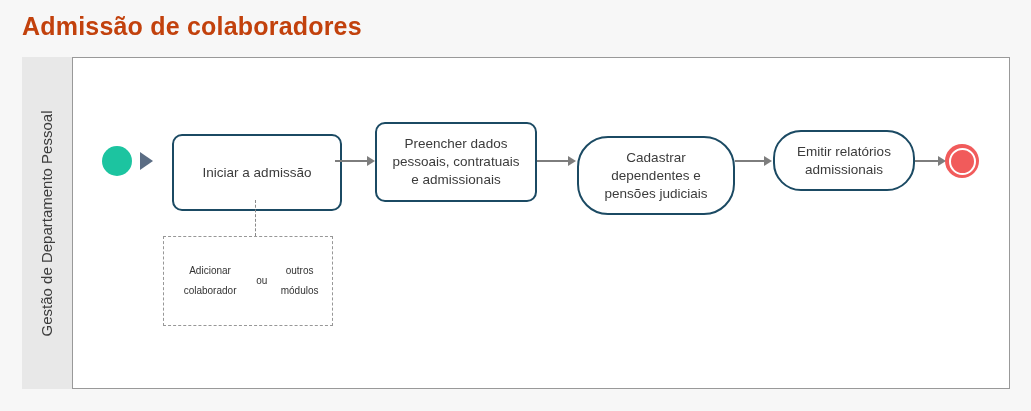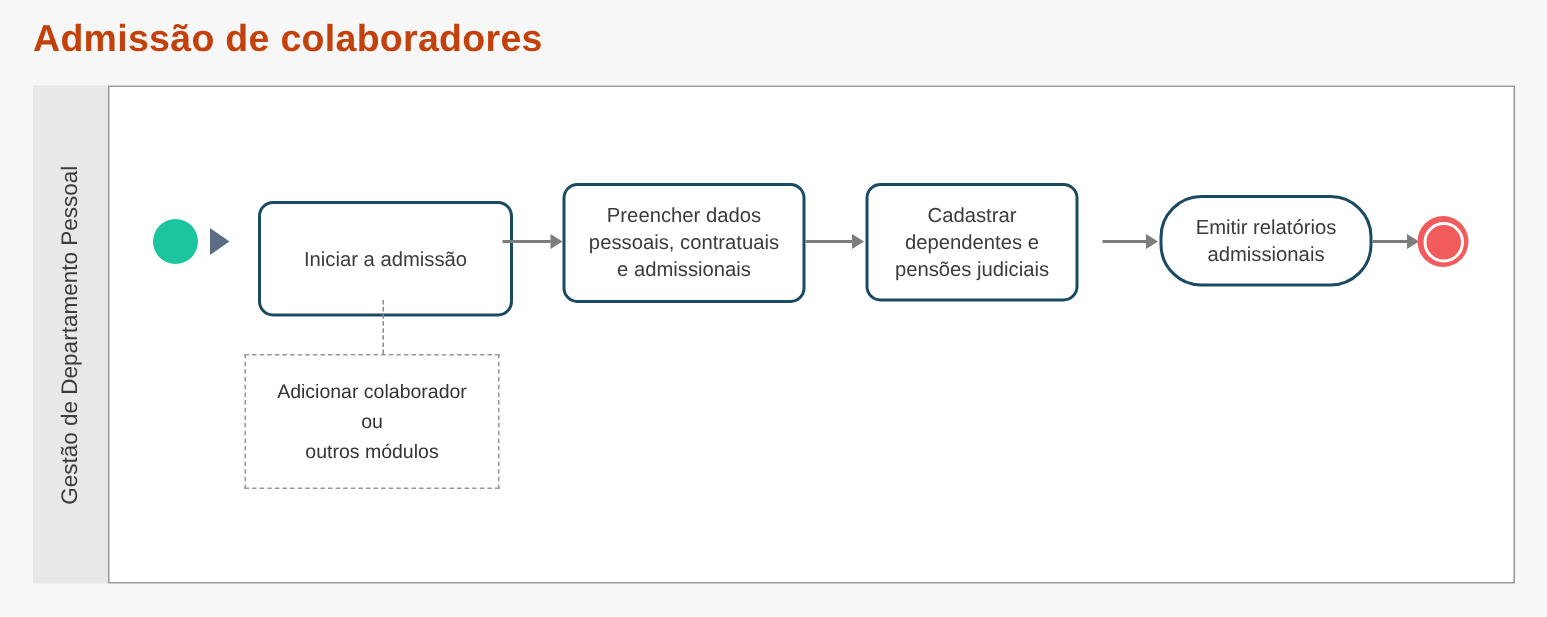--- a/index.html
+++ b/index.html
@@ -85,21 +85,21 @@
     align-items: center;
     justify-content: center;
     text-align: center;
     font-size: 13.5px;
     line-height: 18px;
     color: #3b3b3b;
     padding: 4px 10px;
   }
   .t1 { left: 99px;  top: 76px; width: 170px; height: 77px; }
   .t2 { left: 302px; top: 64px; width: 162px; height: 80px; text-align: center; }
-  .t3 { left: 504px; top: 64px; width: 142px; height: 79px; }
+  .t3 { left: 504px; top: 78px; width: 158px; height: 79px; border-radius: 31px; }
   .t4 { left: 700px; top: 72px; width: 142px; height: 61px; border-radius: 28px; }
   
   .flow {
     position: absolute;
     height: 2px;
     background: #7d7d7d;
     top: 102px;
   }
   .flow::after {
     content: '';
@@ -121,25 +121,25 @@
     height: 36px; width: 0;
     border-left: 1px dashed #8a8a8a;
   }
   .annotation {
     position: absolute;
     left: 90px; top: 178px;
     width: 170px; height: 90px;
     border: 1px dashed #979797;
     background: #ffffff;
     display: flex;
-    flex-direction: column;
+    flex-direction: row;
     align-items: center;
     justify-content: center;
     text-align: center;
-    font-size: 13px;
+    font-size: 10px;
     color: #333333;
   }
   .annotation div { line-height: 20px; }
 </style>
 </head>
 <body>
 
 <div class="page">
 
   <h1 class="title">Admissão de colaboradores</h1>

